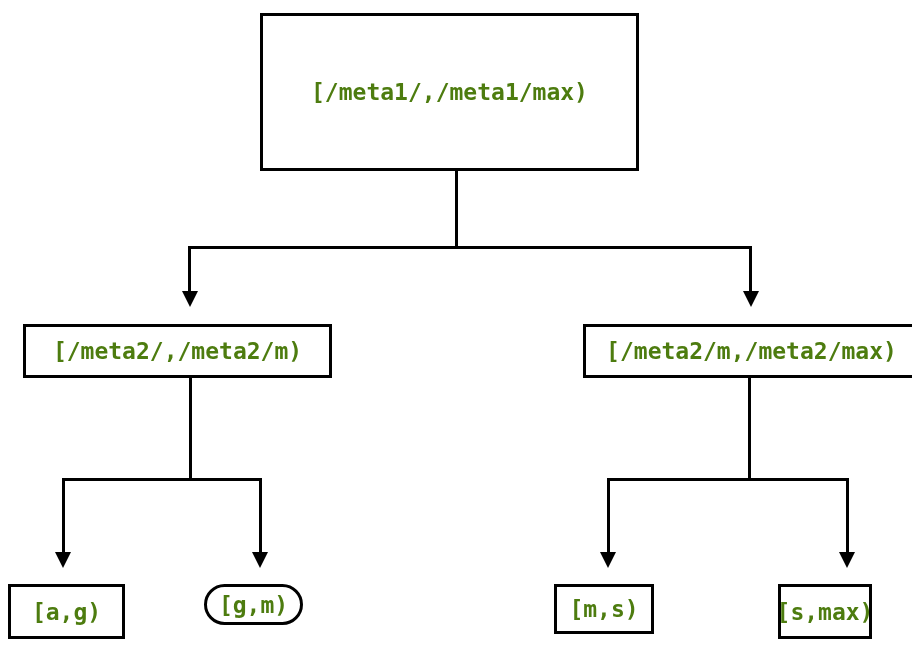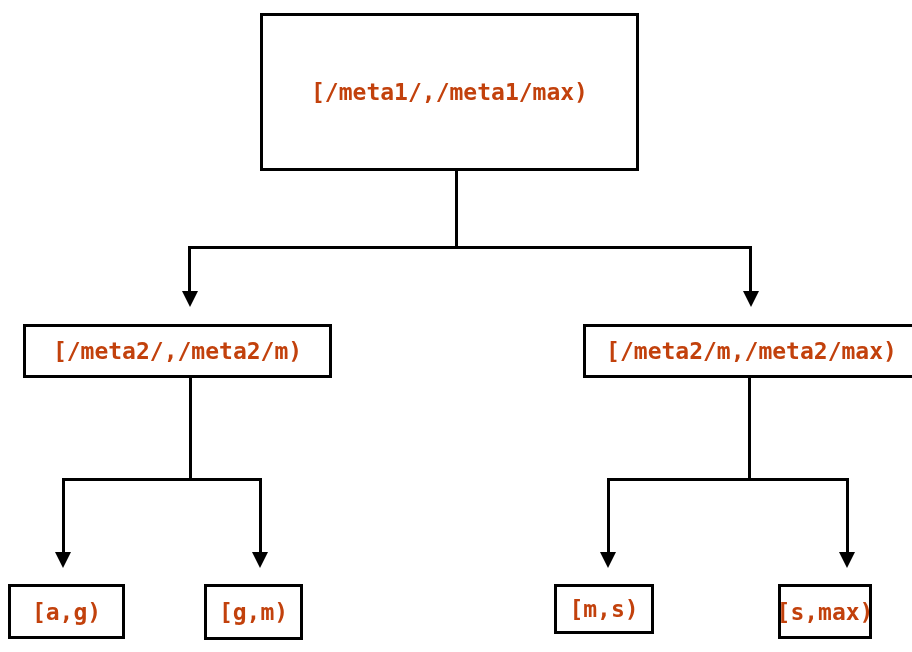--- a/index.html
+++ b/index.html
@@ -13,21 +13,21 @@
     height: 652px;
     background: #ffffff;
     font-family: "DejaVu Sans Mono", "Liberation Mono", monospace;
     overflow: hidden;
   }
   .node {
     position: absolute;
     box-sizing: border-box;
     border: 3px solid #000000;
     background: #ffffff;
-    color: #c2410c;
+    color: #4d7c0f;
     display: flex;
     align-items: center;
     justify-content: center;
     font-size: 23px;
     font-weight: bold;
     white-space: nowrap;
     letter-spacing: 0;
   }
   .line {
     position: absolute;
@@ -40,21 +40,21 @@
     border-left: 8px solid transparent;
     border-right: 8px solid transparent;
     border-top: 16px solid #000000;
   }
 
   
   #node-root      { left: 260px; top: 13px;  width: 379px; height: 158px; }
   #node-meta2-low { left: 23px;  top: 324px; width: 309px; height: 54px; }
   #node-meta2-high{ left: 583px; top: 324px; width: 337px; height: 54px; }
   #node-leaf-ag   { left: 8px;   top: 584px; width: 117px; height: 55px; }
-  #node-leaf-gm   { left: 204px; top: 584px; width: 99px;  height: 56px; }
+  #node-leaf-gm   { left: 204px; top: 584px; width: 99px;  height: 41px; border-radius: 21px; }
   #node-leaf-ms   { left: 554px; top: 584px; width: 100px; height: 50px; }
   #node-leaf-smax { left: 778px; top: 584px; width: 94px; height: 55px; }
 
   
   #seg-root-stem    { left: 455px; top: 170px; width: 3px;   height: 79px; }
   #seg-root-rail    { left: 188px; top: 246px; width: 564px; height: 3px; }
   #seg-drop-low     { left: 188px; top: 246px; width: 3px;   height: 46px; }
   #arrow-meta2-low  { left: 182px; top: 291px; }
   #seg-drop-high    { left: 749px; top: 246px; width: 3px;   height: 46px; }
   #arrow-meta2-high { left: 743px; top: 291px; }

